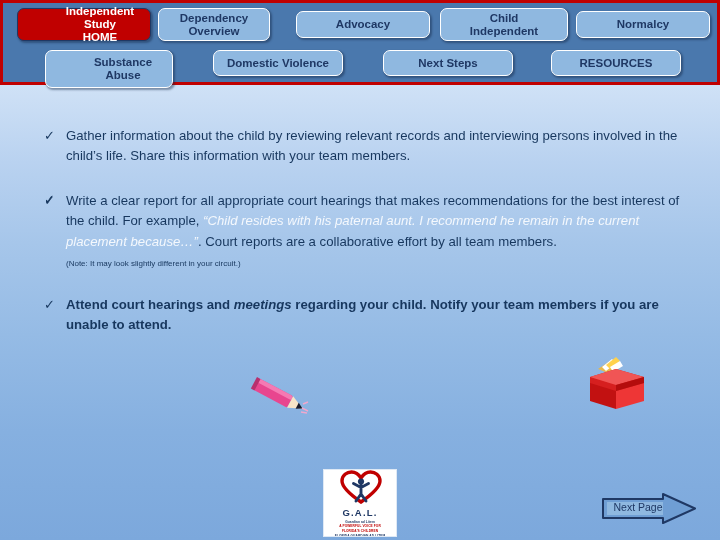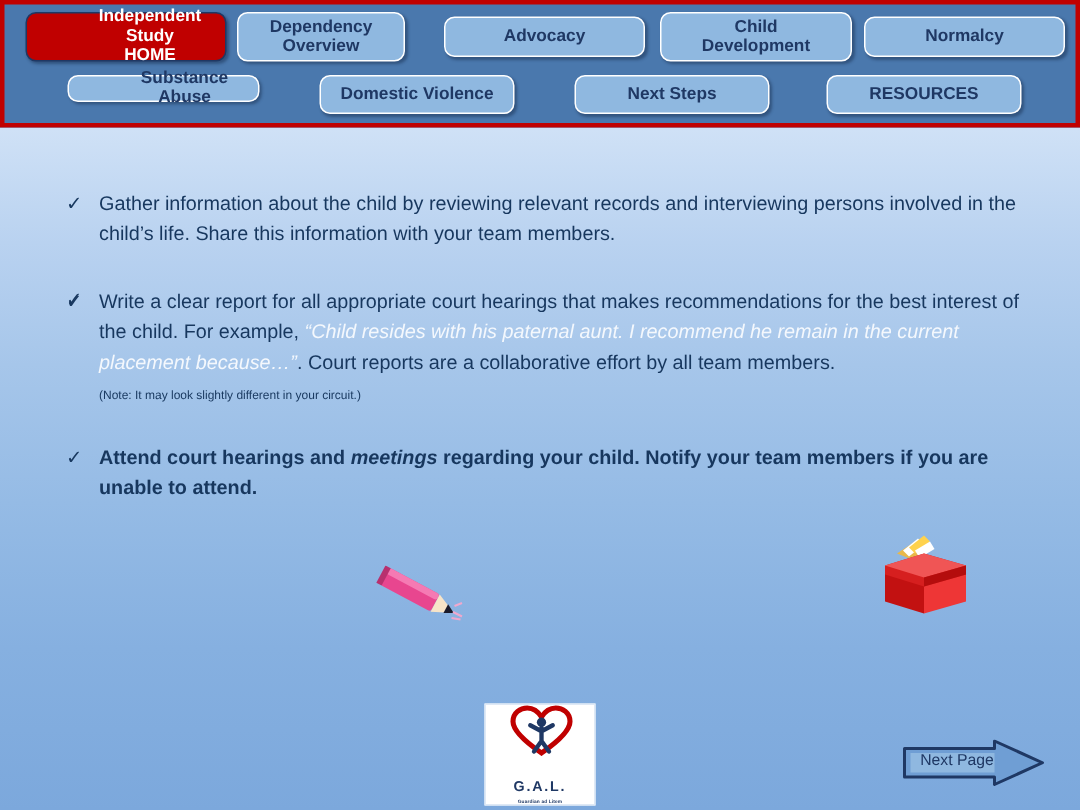--- a/index.html
+++ b/index.html
@@ -69,21 +69,21 @@
     border-color: #1f3864;
   }
 
   
   .b-home   { position: absolute; left: 14px;  top: 5px;  width: 134px; height: 33px; padding-left: 36px; }
   .b-dep    { position: absolute; left: 155px; top: 5px;  width: 112px; height: 33px; }
   .b-adv    { position: absolute; left: 293px; top: 8px;  width: 134px; height: 27px; }
   .b-cd     { position: absolute; left: 437px; top: 5px;  width: 128px; height: 33px; }
   .b-norm   { position: absolute; left: 573px; top: 8px;  width: 134px; height: 27px; }
   
-  .b-sub    { position: absolute; left: 42px;  top: 47px; width: 128px; height: 18px; padding-left: 32px; }
+  .b-sub    { position: absolute; left: 42px;  top: 47px; width: 128px; height: 38px; padding-left: 32px; }
   .b-dv     { position: absolute; left: 210px; top: 47px; width: 130px; height: 26px; }
   .b-ns     { position: absolute; left: 380px; top: 47px; width: 130px; height: 26px; }
   .b-res    { position: absolute; left: 548px; top: 47px; width: 130px; height: 26px; }
 
   
   .title {
     position: absolute;
     left: 14px;
     top: 90px;
     width: 690px;
@@ -166,21 +166,21 @@
     text-align: center;
     overflow: hidden;
   }
   .gal-mark { width: 74px; height: 34px; display: block; }
   .gal-name {
     font-size: 9.5px;
     font-weight: bold;
     color: #1f3864;
     letter-spacing: 1.2px;
     line-height: 1;
-    margin-top: 16px;
+    margin-top: 4px;
   }
   .gal-sub {
     font-size: 3.2px;
     color: #c00000;
     line-height: 1.5;
     margin-top: 2px;
     font-weight: bold;
     letter-spacing: 0.1px;
     padding: 0 2px;
   }
@@ -230,21 +230,21 @@
       </div>
     </div>
 
     <div class="nav-btn b-adv">
       <span>Advocacy</span>
     </div>
 
     <div class="nav-btn b-cd">
       <div>
         <div>Child</div>
-        <div>Development</div>
+        <div>Independent</div>
       </div>
     </div>
 
     <div class="nav-btn b-norm">
       <span>Normalcy</span>
     </div>
 
     <div class="nav-btn b-sub">
       <span>Substance Abuse</span>
     </div>

